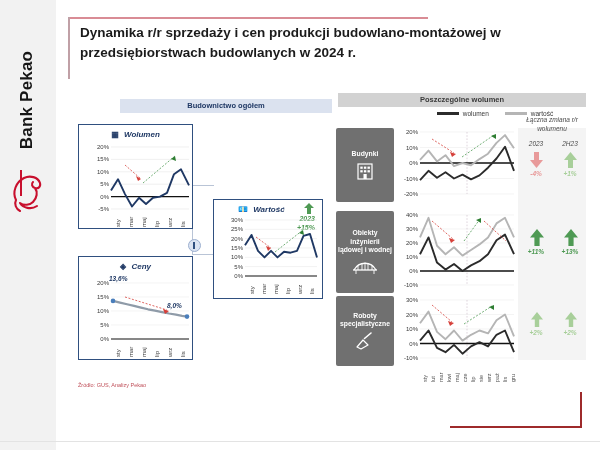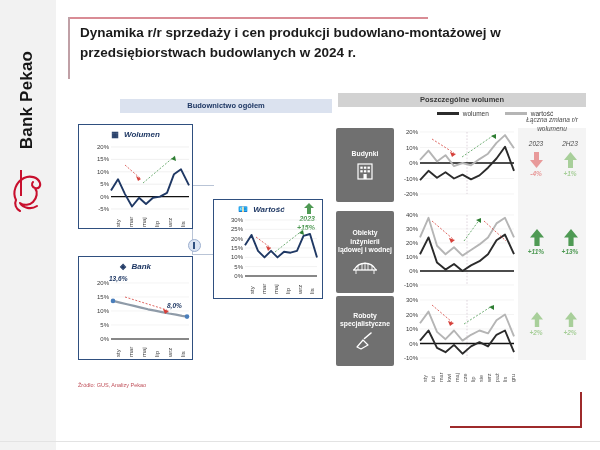--- a/index.html
+++ b/index.html
@@ -239,21 +239,21 @@
       <span class="xlab" style="left:28px;top:16px">maj</span>
       <span class="xlab" style="left:40px;top:16px">lip</span>
       <span class="xlab" style="left:52px;top:16px">wrz</span>
       <span class="xlab" style="left:64px;top:16px">lis</span>
     </div>
   </div>
 
   <div class="card" style="left:78px;top:256px;width:115px;height:104px;">
     <div class="card-title">
       <span class="ci">◈</span>
-      <span>Bank</span>
+      <span>Ceny</span>
     </div>
 
     <div style="position:absolute;left:2px;top:26px;width:28px;height:56px;">
       <span class="ylab" style="top:0%">20%</span>
       <span class="ylab" style="top:25%">15%</span>
       <span class="ylab" style="top:50%">10%</span>
       <span class="ylab" style="top:75%">5%</span>
       <span class="ylab" style="top:100%">0%</span>
     </div>
 

